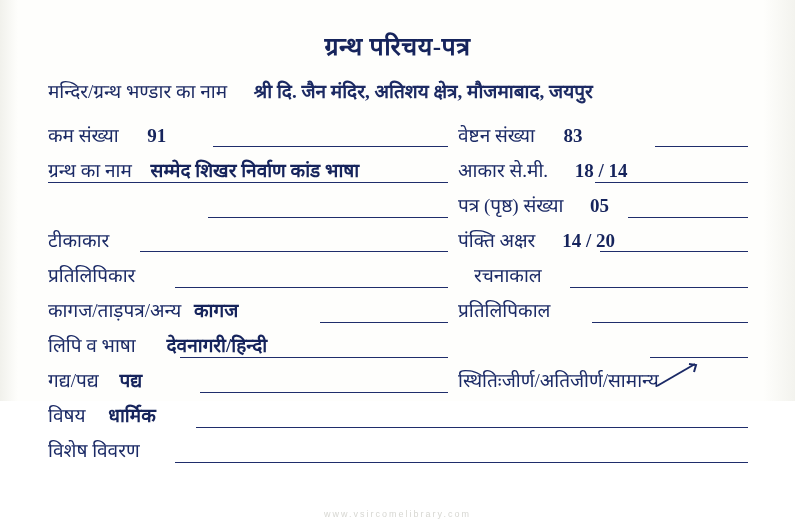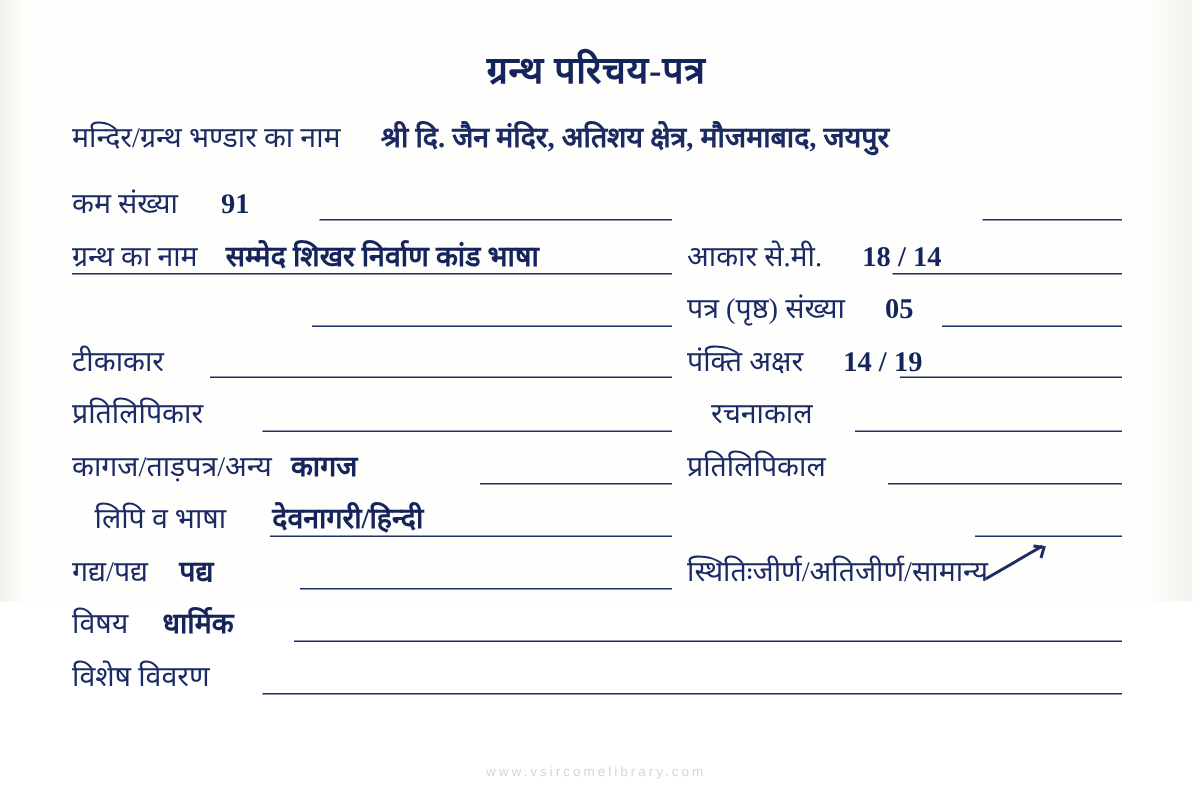--- a/index.html
+++ b/index.html
@@ -138,21 +138,21 @@
       <span class="val" style="margin-left:14px;"></span>
     </div>
     <div class="rule" style="top:287px; left:175px; width:273px;"></div>
 
     <div class="row" style="top:297px; left:48px;">
       <span class="lbl">कागज/ताड़पत्र/अन्य</span>
       <span class="val" style="margin-left:8px;">कागज</span>
     </div>
     <div class="rule" style="top:322px; left:320px; width:128px;"></div>
 
-    <div class="row" style="top:332px; left:63px;">
+    <div class="row" style="top:332px; left:48px;">
       <span class="lbl">लिपि व भाषा</span>
       <span class="val" style="margin-left:26px;">देवनागरी/हिन्दी</span>
     </div>
     <div class="rule" style="top:357px; left:180px; width:268px;"></div>
 
     <div class="row" style="top:367px; left:48px;">
       <span class="lbl">गद्य/पद्य</span>
       <span class="val" style="margin-left:16px;">पद्य</span>
     </div>
     <div class="rule" style="top:392px; left:200px; width:248px;"></div>
@@ -162,37 +162,41 @@
       <span class="val" style="margin-left:18px;">धार्मिक</span>
     </div>
     <div class="rule" style="top:427px; left:196px; width:552px;"></div>
 
     <div class="row" style="top:437px; left:48px;">
       <span class="lbl">विशेष विवरण</span>
       <span class="val" style="margin-left:14px;"></span>
     </div>
     <div class="rule" style="top:462px; left:175px; width:573px;"></div>
 
+    <div class="row" style="top:122px; left:458px;">
+      <span class="lbl">वेष्टन संख्या</span>
+      <span class="val" style="margin-left:24px;">83</span>
+    </div>
     <div class="rule" style="top:146px; left:655px; width:93px;"></div>
 
     <div class="row" style="top:157px; left:458px;">
       <span class="lbl">आकार से.मी.</span>
       <span class="val" style="margin-left:22px;">18 / 14</span>
     </div>
     <div class="rule" style="top:182px; left:595px; width:153px;"></div>
 
     <div class="row" style="top:192px; left:458px;">
       <span class="lbl">पत्र (पृष्ठ) संख्या</span>
       <span class="val" style="margin-left:22px;">05</span>
     </div>
     <div class="rule" style="top:217px; left:628px; width:120px;"></div>
 
     <div class="row" style="top:227px; left:458px;">
       <span class="lbl">पंक्ति अक्षर</span>
-      <span class="val" style="margin-left:22px;">14 / 19</span>
+      <span class="val" style="margin-left:22px;">14 / 20</span>
     </div>
     <div class="rule" style="top:251px; left:600px; width:148px;"></div>
 
     <div class="row" style="top:262px; left:458px;margin-left:16px;">
       <span class="lbl">रचनाकाल</span>
       <span class="val" style="margin-left:22px;"></span>
     </div>
     <div class="rule" style="top:287px; left:570px; width:178px;"></div>
 
     <div class="row" style="top:297px; left:458px;">

